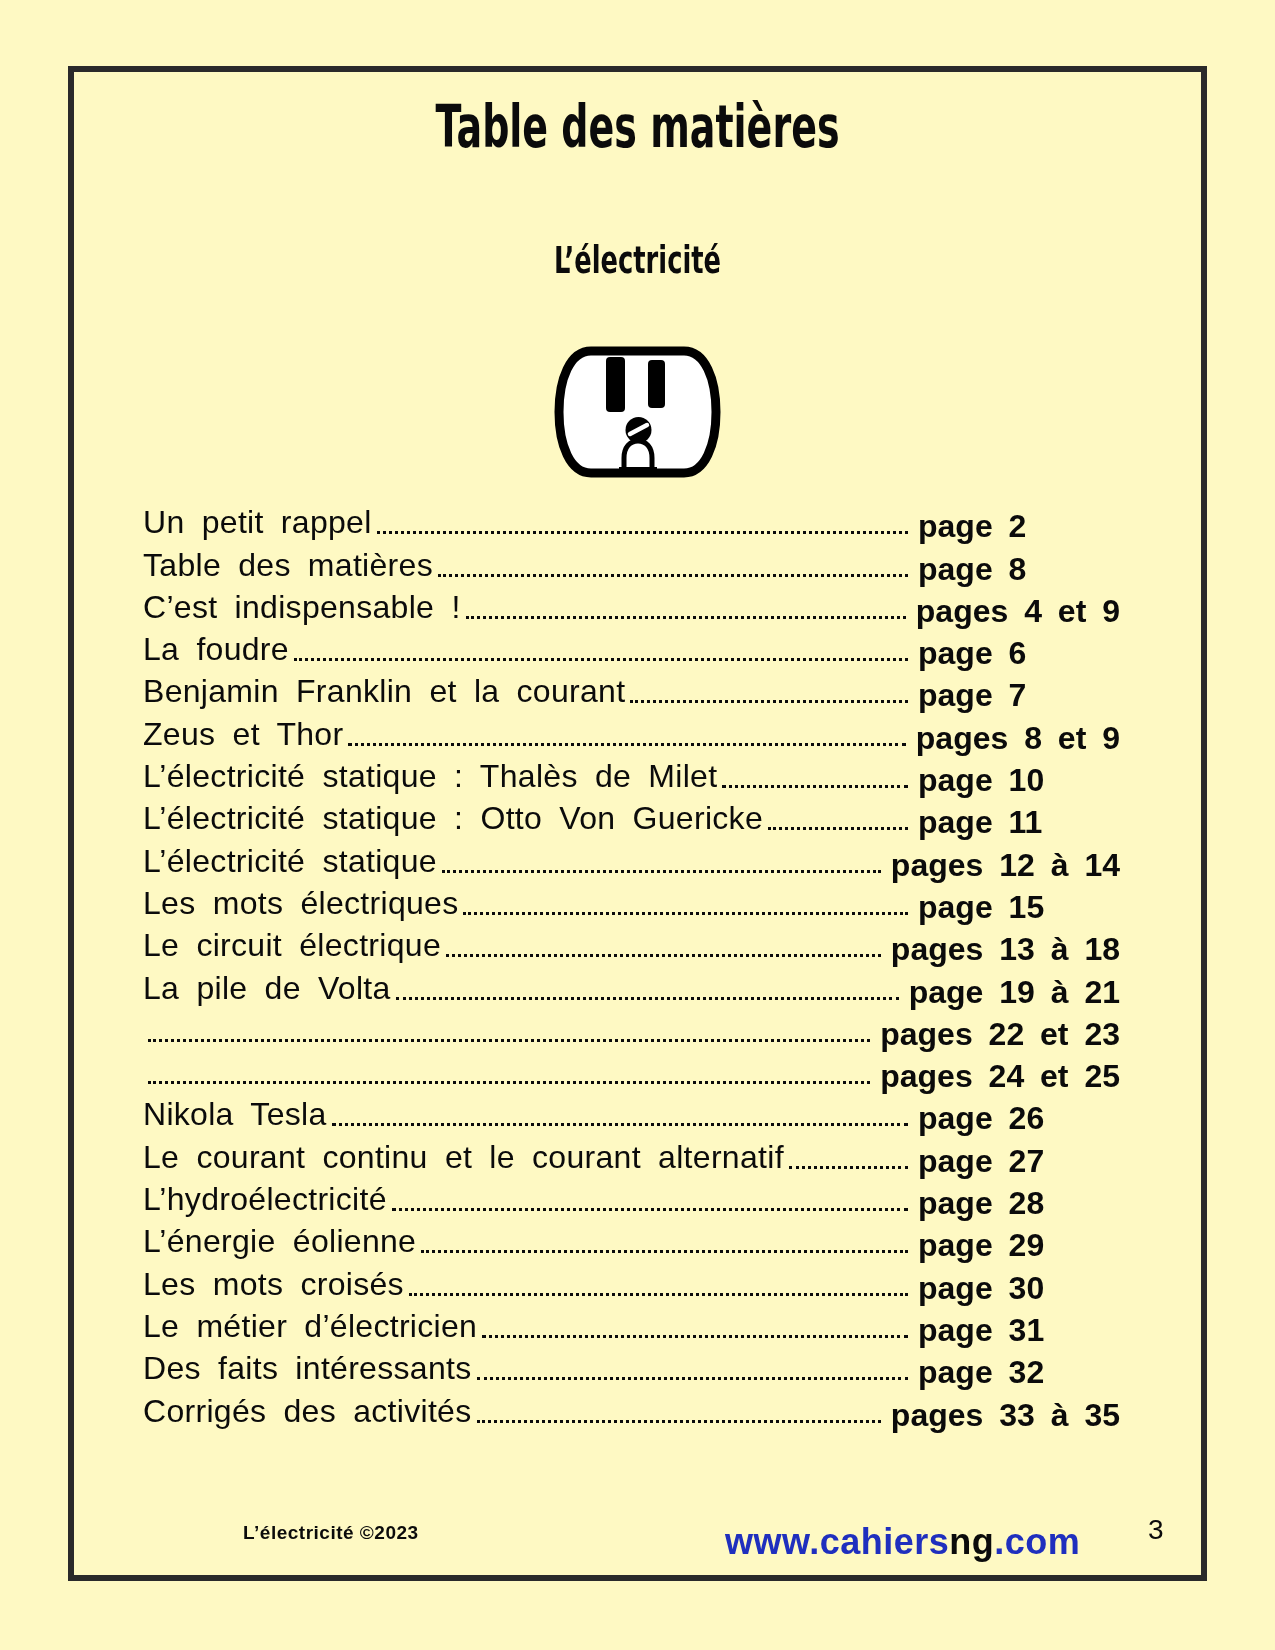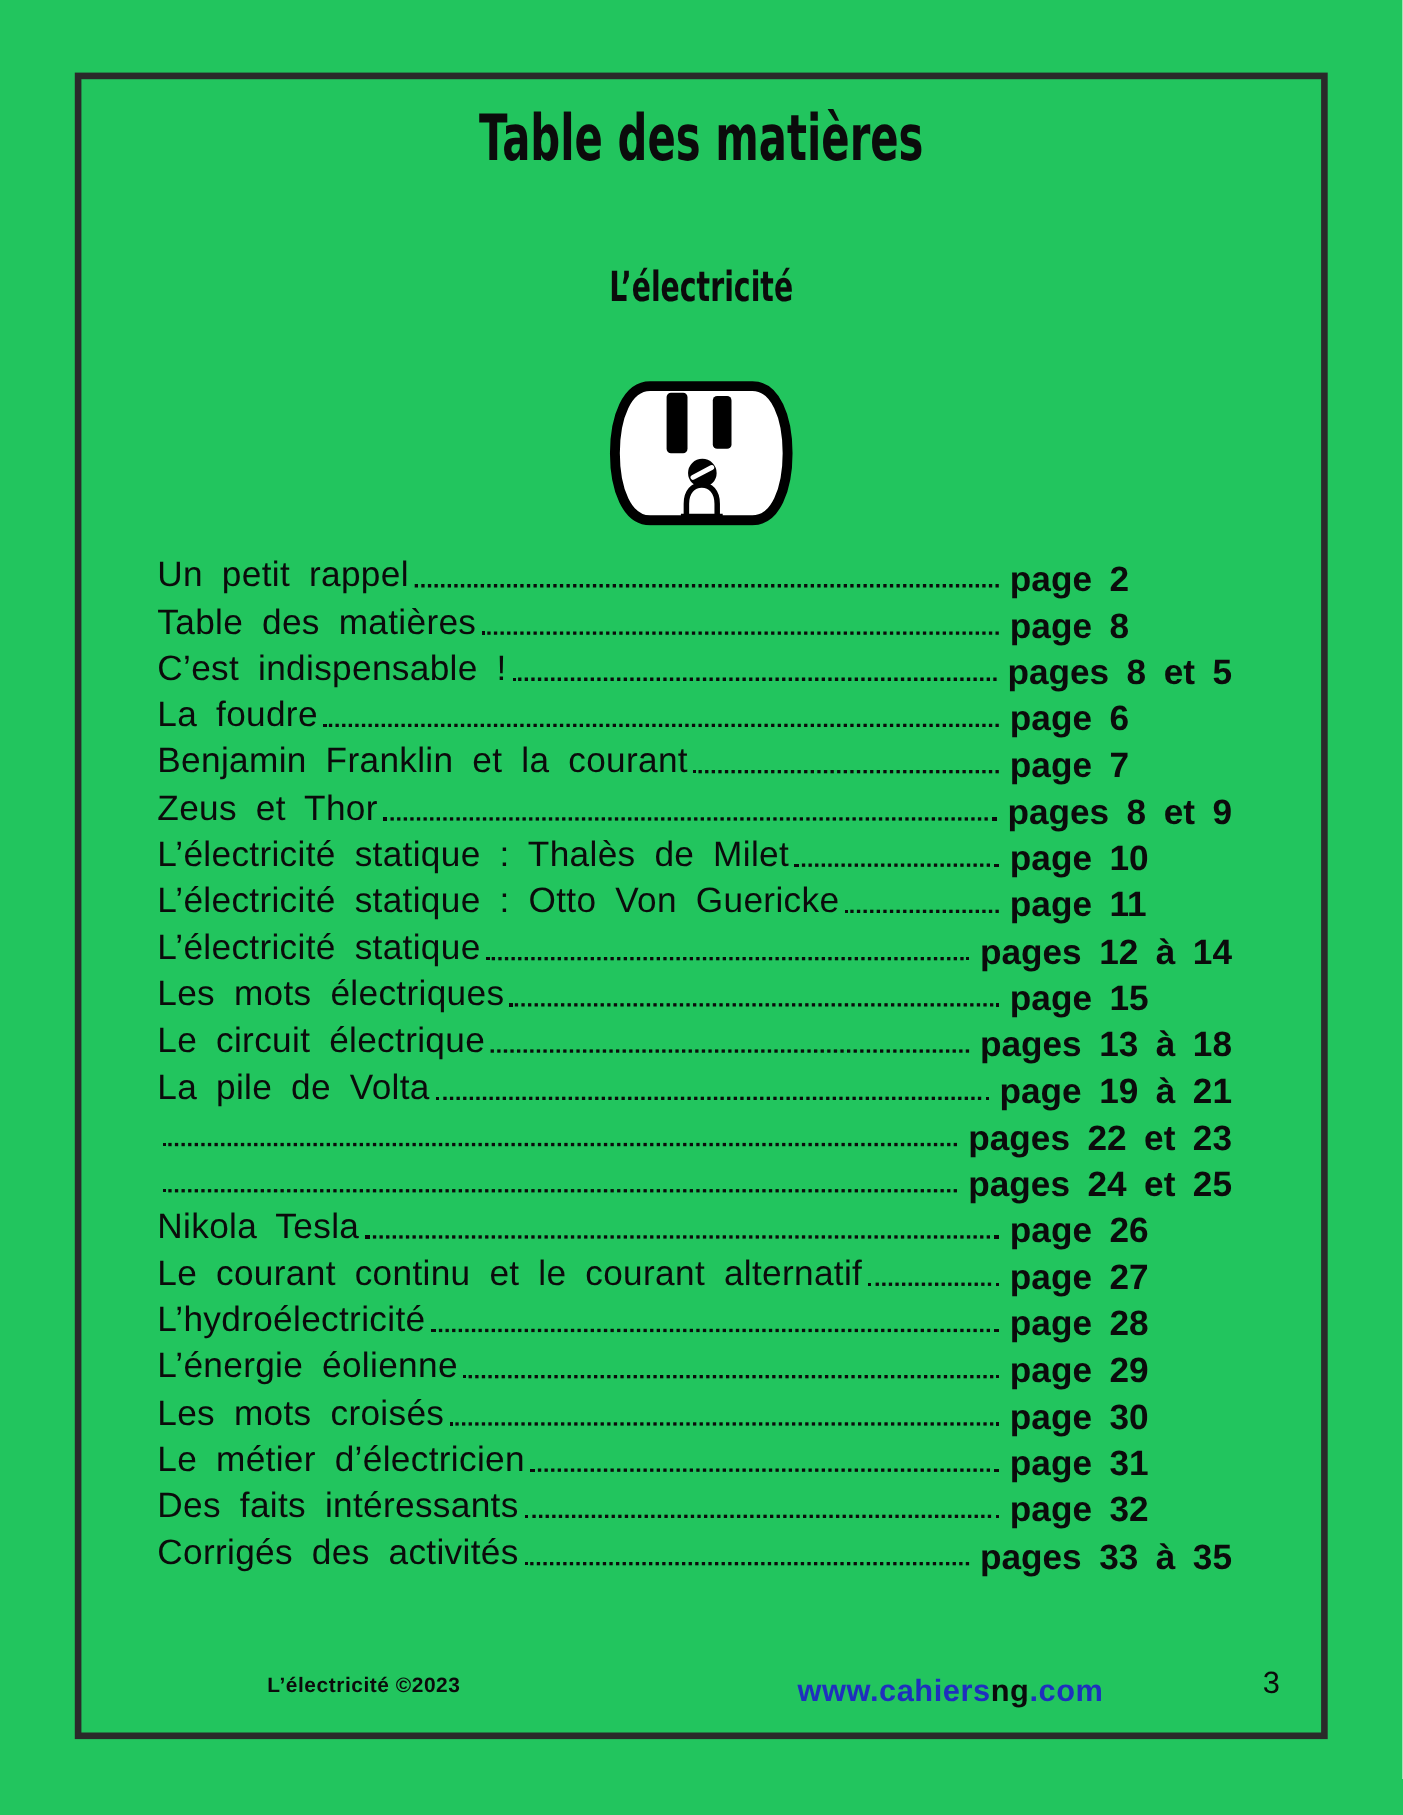--- a/index.html
+++ b/index.html
@@ -1,17 +1,17 @@
 <!DOCTYPE html>
 <html><head>
 <meta charset="utf-8">
 <style>
   html,body { margin:0; padding:0; background:#ffffff; }
   .page {
-    position:relative; width:1275px; height:1650px; background:#22c55e;
+    position:relative; width:1275px; height:1650px; background:#fef9c3;
     font-family:"Liberation Sans", sans-serif; color:#0b0b0b; overflow:hidden;
   }
   .frame {
     position:absolute; left:68px; top:66px; width:1127px; height:1503px;
     border:6px solid #2a2a2a;
   }
   .title {
     position:absolute; top:104px; left:0; width:100%; text-align:center;
     font-size:40px; font-weight:800; letter-spacing:0;
     transform:scale(0.95,1.45); margin:0;
@@ -22,21 +22,21 @@
     font-size:28px; font-weight:800; transform:scale(0.92,1.35); margin:0;
     font-family:"DejaVu Sans", sans-serif;
   }
   .outlet { position:absolute; left:553px; top:346px; width:169px; height:132px; }
   .toc { position:absolute; left:133px; top:505px; width:987px; }
   .toc-row { display:flex; align-items:flex-end; height:42.3px; font-size:32px;margin-left:10px; }
   .toc-title { white-space:nowrap; letter-spacing:0.3px; word-spacing:8px; padding-bottom:6px; }
   .toc-dots { flex:1 1 auto; min-width:10px; border-bottom:3.5px dotted #0b0b0b; margin:0 10px 13px 5px; }
   .toc-page { flex:0 0 202px; white-space:nowrap; word-spacing:7px; padding-bottom:2px;font-weight:bold; }
   .footer-left { position:absolute; left:243px; top:1522px; font-size:19px; font-weight:700; letter-spacing:0.5px; }
-  .footer-url  { position:absolute; left:725px; top:1521px; font-size:28px; font-weight:700; letter-spacing:0.5px; }
+  .footer-url  { position:absolute; left:725px; top:1521px; font-size:36px; font-weight:700; letter-spacing:0.5px; }
   .footer-page { position:absolute; left:1148px; top:1514px; font-size:28px; }
 </style>
 </head>
 <body>
 
 <div class="page">
   <div class="frame"></div>
 
   <h1 class="title">Table des matières</h1>
   <h2 class="subtitle">L’électricité</h2>
@@ -62,21 +62,21 @@
 
     <div class="toc-row">
       <span class="toc-title">Table des matières</span>
       <span class="toc-dots"></span>
       <span class="toc-page">page 8</span>
     </div>
 
     <div class="toc-row">
       <span class="toc-title">C’est indispensable !</span>
       <span class="toc-dots"></span>
-      <span class="toc-page">pages 8 et 5</span>
+      <span class="toc-page">pages 4 et 9</span>
     </div>
 
     <div class="toc-row">
       <span class="toc-title">La foudre</span>
       <span class="toc-dots"></span>
       <span class="toc-page">page 6</span>
     </div>
 
     <div class="toc-row">
       <span class="toc-title">Benjamin Franklin et la courant</span>

